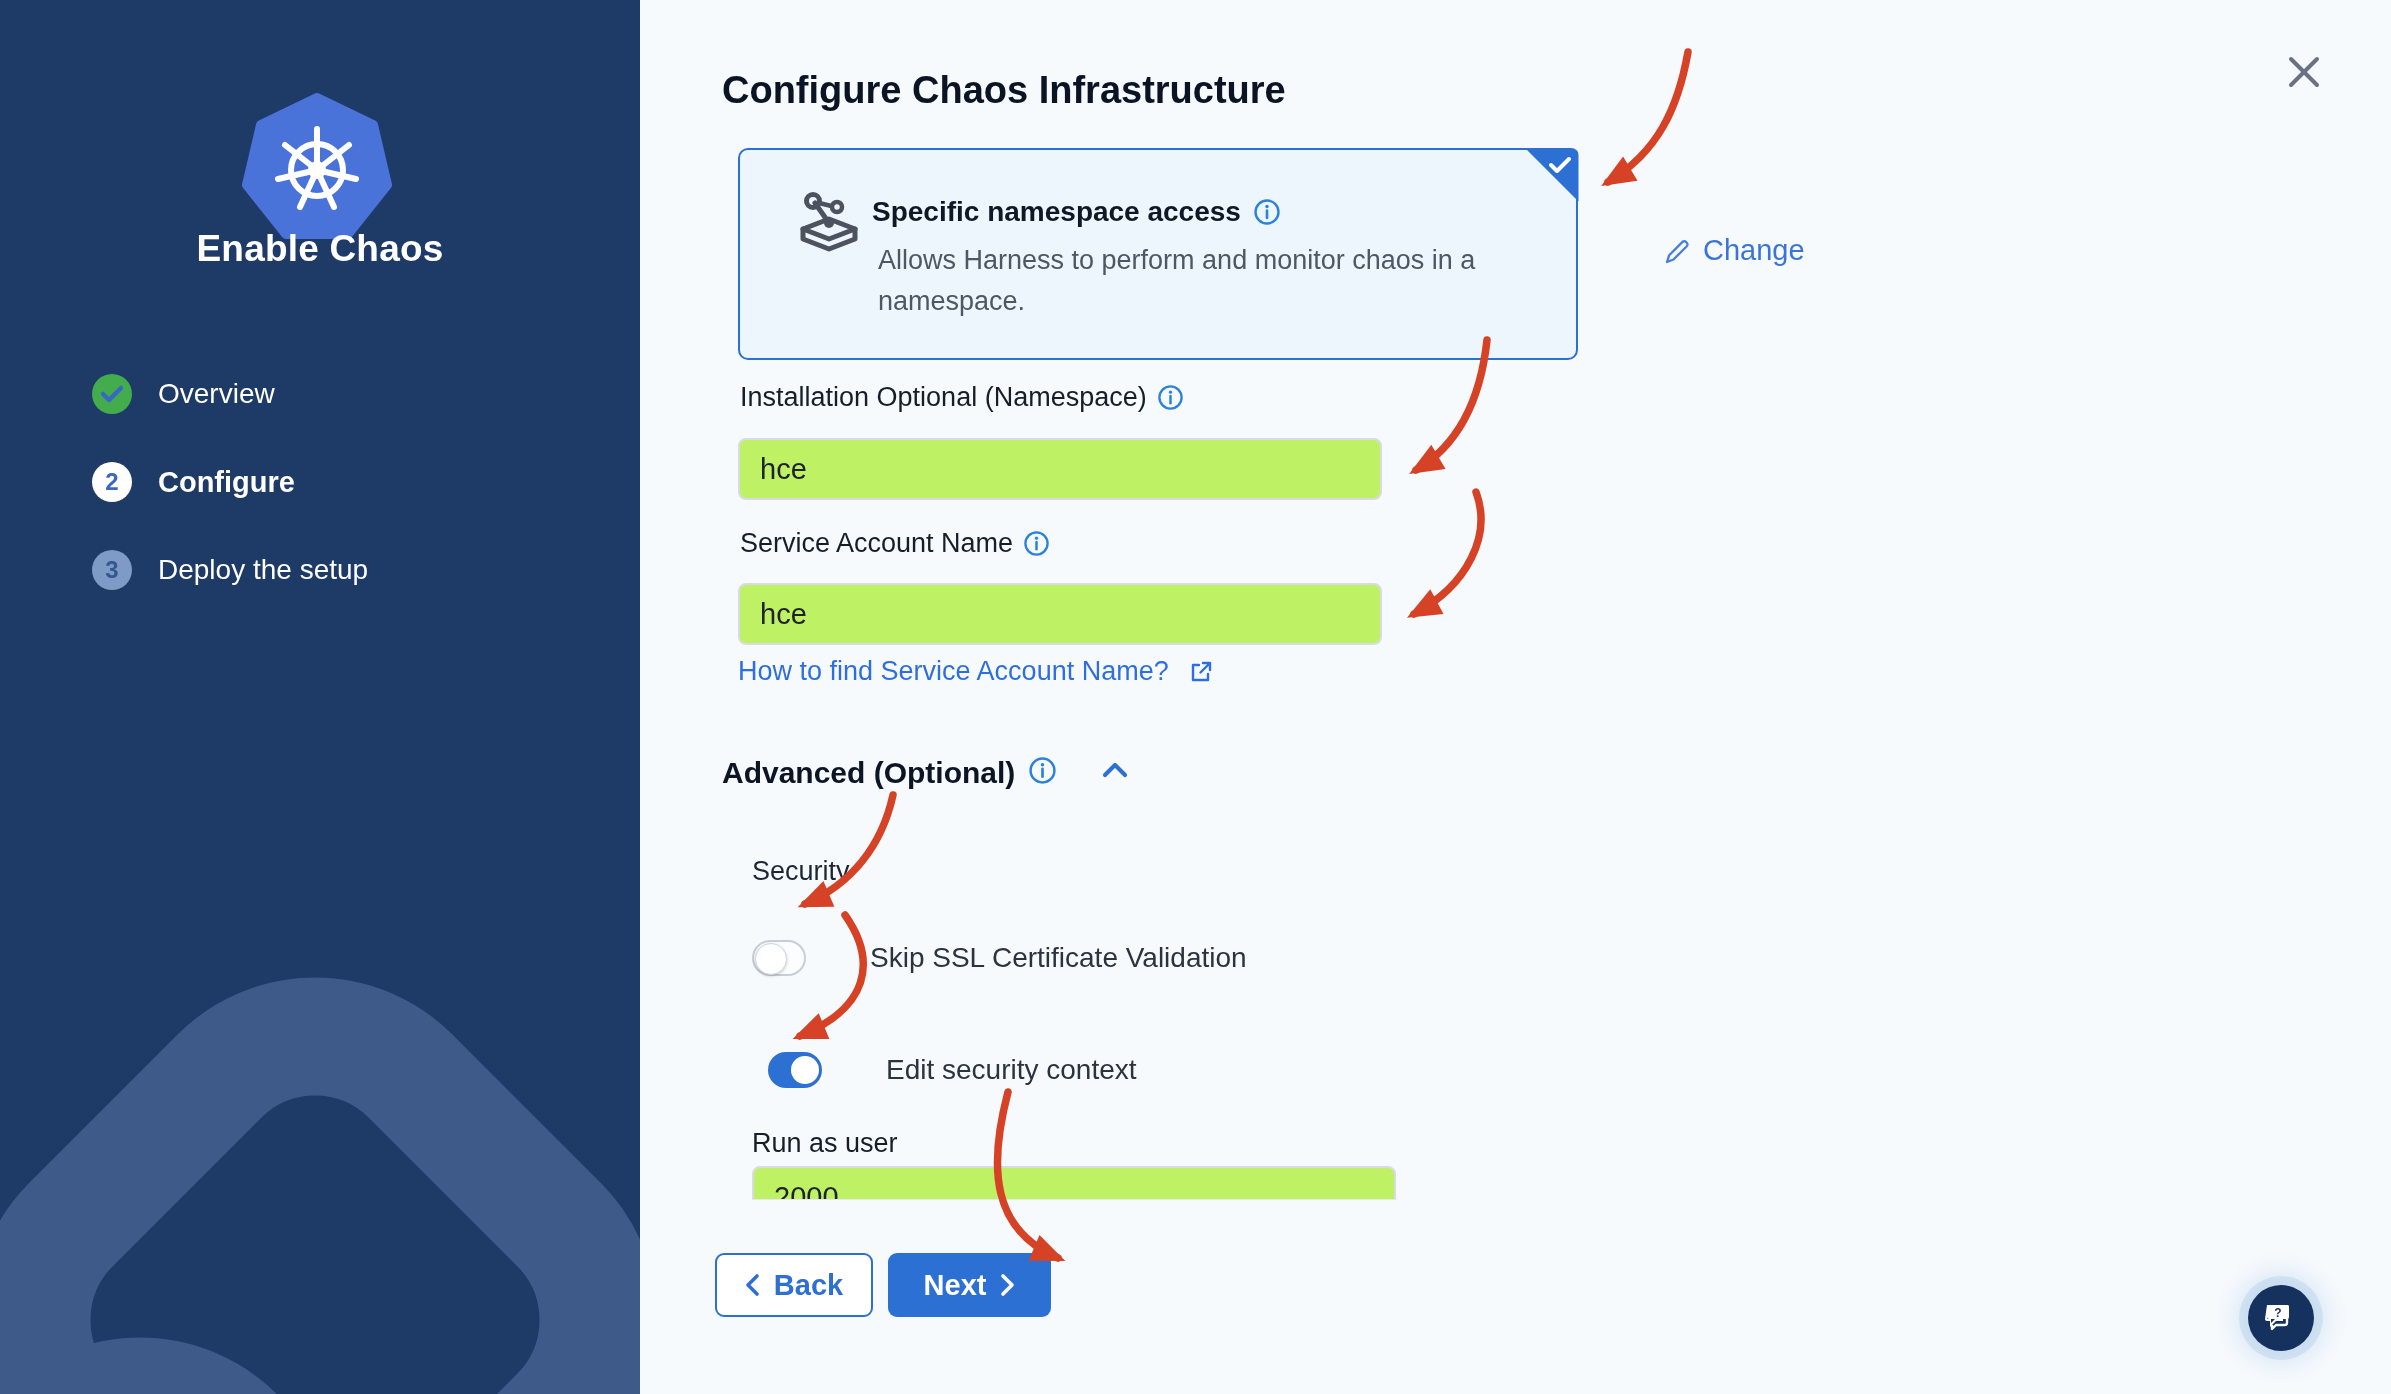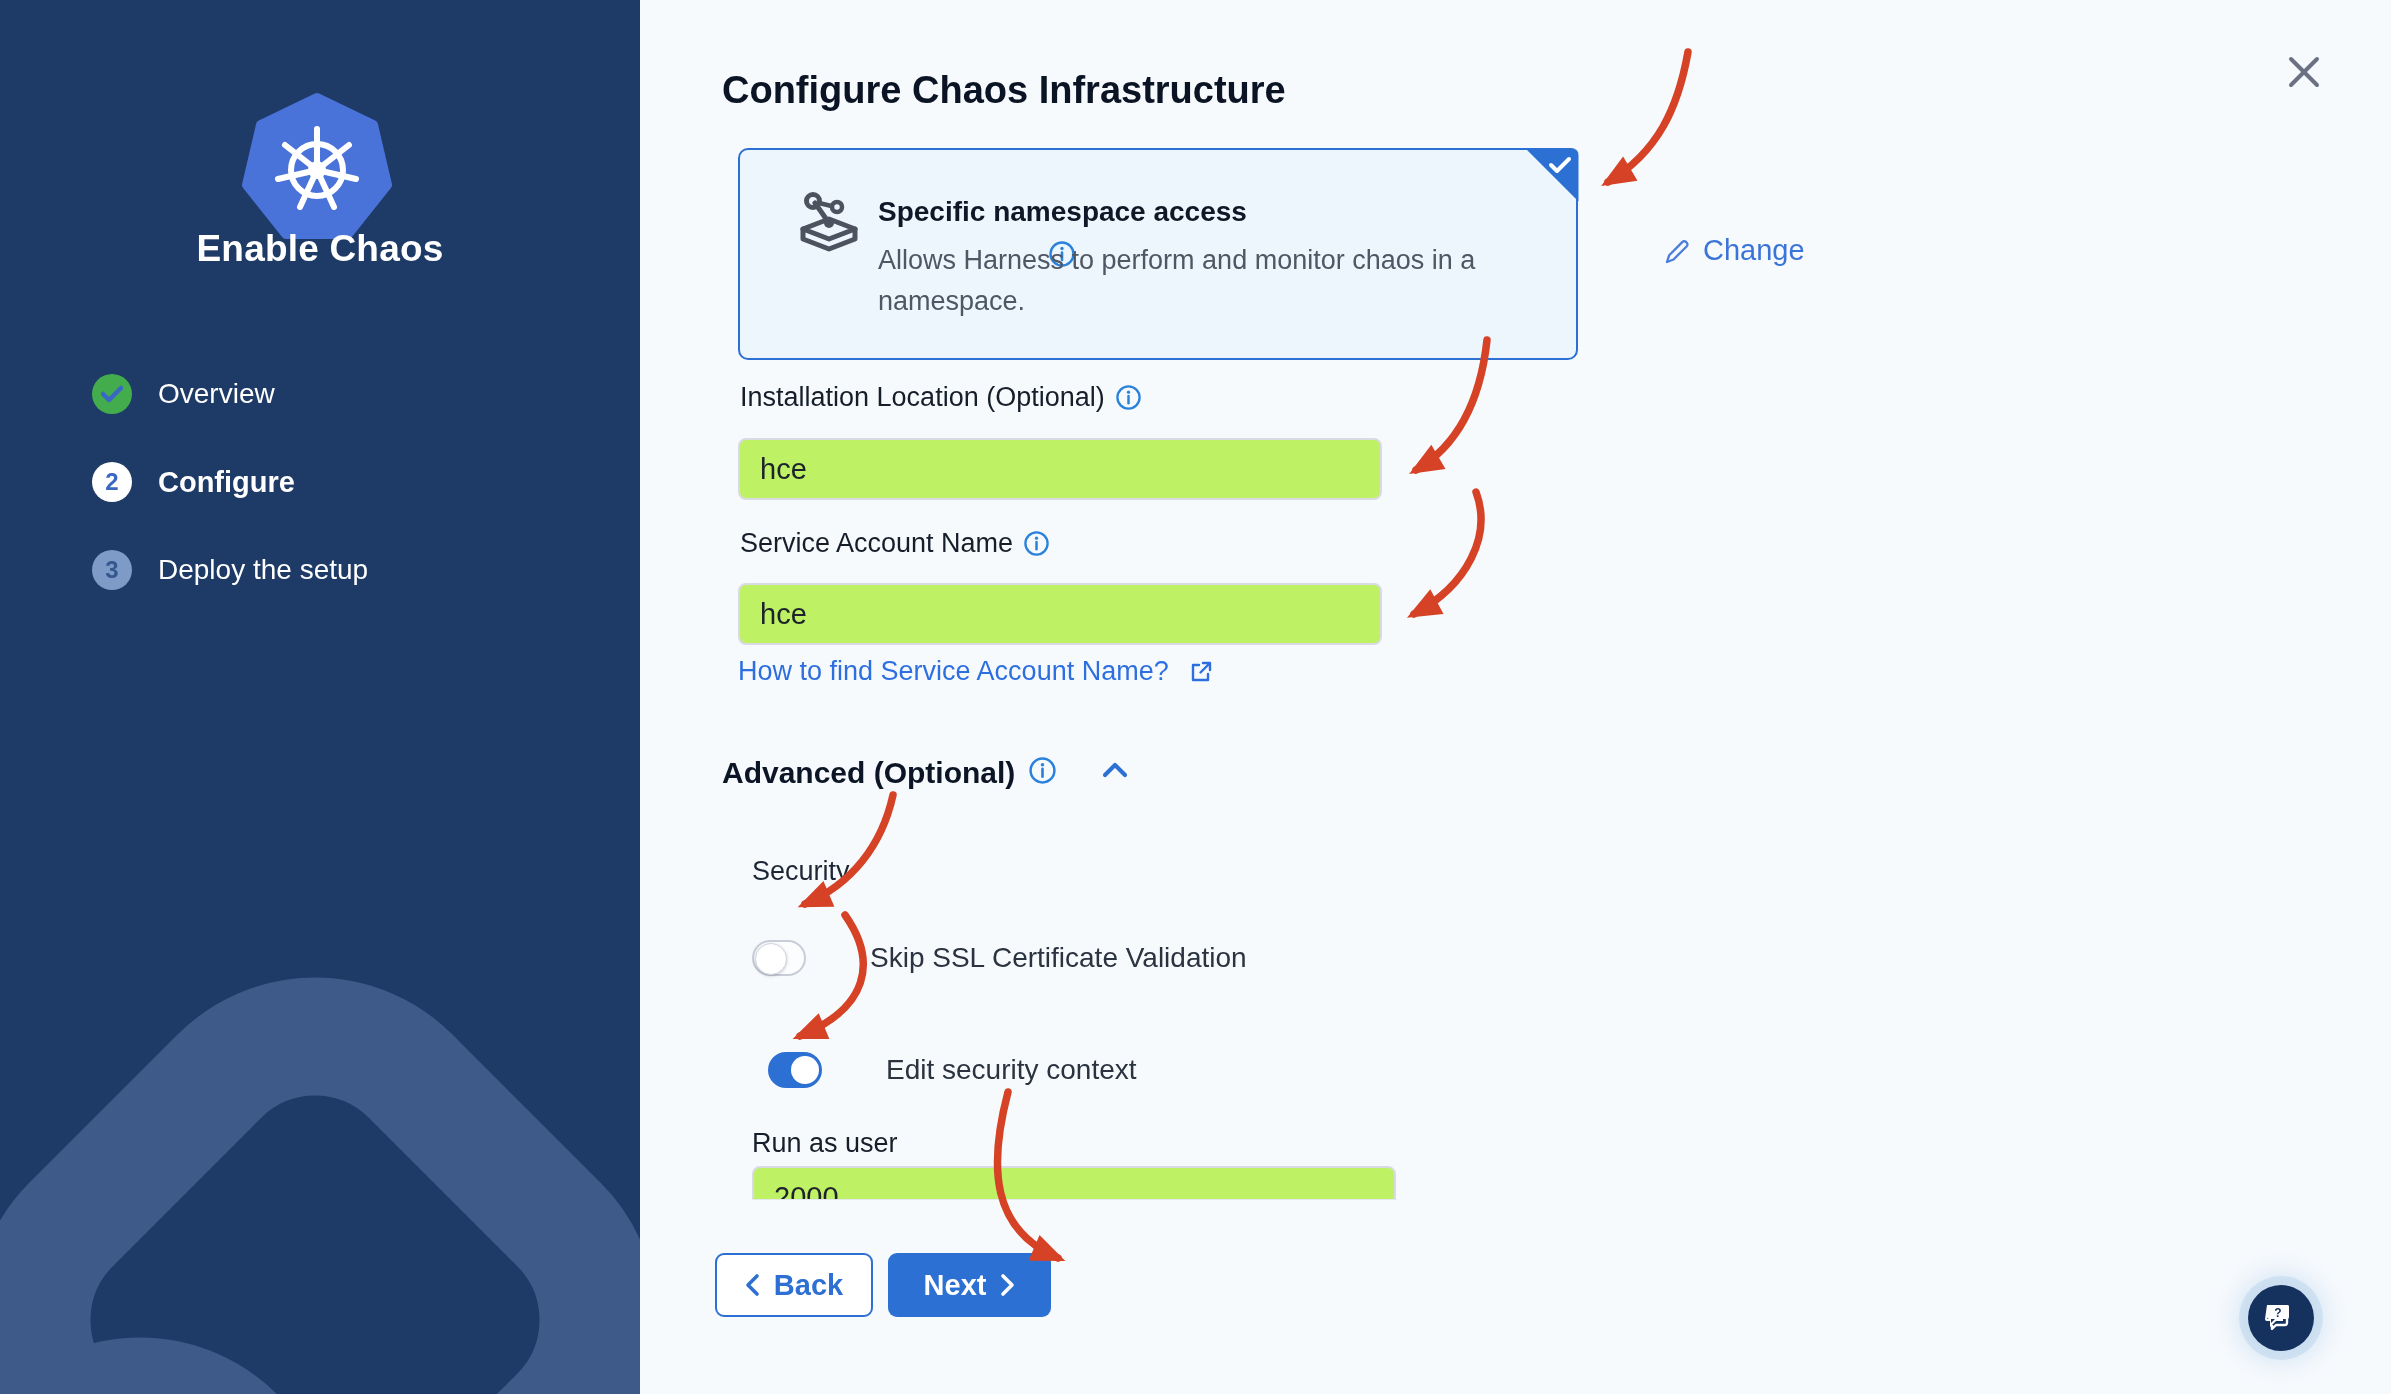--- a/index.html
+++ b/index.html
@@ -26,21 +26,21 @@
   .close-btn{position:absolute;left:2278px;top:46px;width:52px;height:52px;border:none;background:transparent;
     cursor:pointer;display:flex;align-items:center;justify-content:center;padding:0;}
 
   
   .access-card{position:absolute;left:738px;top:148px;width:840px;height:212px;box-sizing:border-box;
     background:#edf6fd;border:2.5px solid #2d70d3;border-radius:10px;}
   .corner-badge{position:absolute;right:-2.5px;top:-2.5px;width:54px;height:54px;background:#2d70d3;
     clip-path:polygon(0 0,100% 0,100% 100%);border-top-right-radius:8px;}
   .corner-badge svg{position:absolute;right:7px;top:7px;}
   .card-icon{position:absolute;left:56px;top:40px;}
-  .card-title-row{position:absolute;left:138px;top:46px;display:flex;align-items:center;gap:12px;flex-direction:column;}
+  .card-title-row{position:absolute;left:132px;top:46px;display:flex;align-items:center;gap:12px;}
   .card-title{font-size:28px;font-weight:700;color:#101828;}
   .card-desc{position:absolute;left:138px;top:90px;width:680px;font-size:27px;line-height:41px;color:#4f5664;}
 
   .change-link{position:absolute;left:1662px;top:234px;display:flex;align-items:center;gap:11px;
     font-size:29px;color:#3b74d8;cursor:pointer;text-decoration:none;}
 
   
   .field-label{position:absolute;display:flex;align-items:center;gap:10px;font-size:27px;color:#161e2a;}
   .text-input{position:absolute;width:644px;height:62px;box-sizing:border-box;background:#bef264;
     border:2px solid #d9dbe4;border-radius:8px;font-size:29px;color:#1d222b;padding:0 20px;
@@ -179,21 +179,21 @@
   </div>
 
   <a class="change-link">
     <svg width="30" height="30" viewBox="0 0 30 30">
       <path d="M5 26 L7.2 19.2 L20.5 5.9 a2.4 2.4 0 0 1 3.4 0 l0.9 0.9 a2.4 2.4 0 0 1 0 3.4 L11.5 23.5 Z" fill="none" stroke="#4a7ddb" stroke-width="2.3" stroke-linejoin="round"></path>
     </svg>
     <span>Change</span>
   </a>
 
   <div class="field-label label-ns">
-    <span>Installation Location (Optional)</span>
+    <span>Installation Optional (Namespace)</span>
     <svg class="icon-info" width="27" height="27" viewBox="0 0 28 28">
       <circle cx="14" cy="14" r="11.5" fill="none" stroke="#2b82dc" stroke-width="2.4"></circle>
       <circle cx="14" cy="8.5" r="1.7" fill="#2b82dc"></circle>
         <line x1="14" y1="12.5" x2="14" y2="20" stroke="#2b82dc" stroke-width="2.6" stroke-linecap="round"></line>
     </svg>
   </div>
   <input class="text-input input-ns" value="hce" style="">
 
   <div class="field-label label-sa">
     <span>Service Account Name</span>

